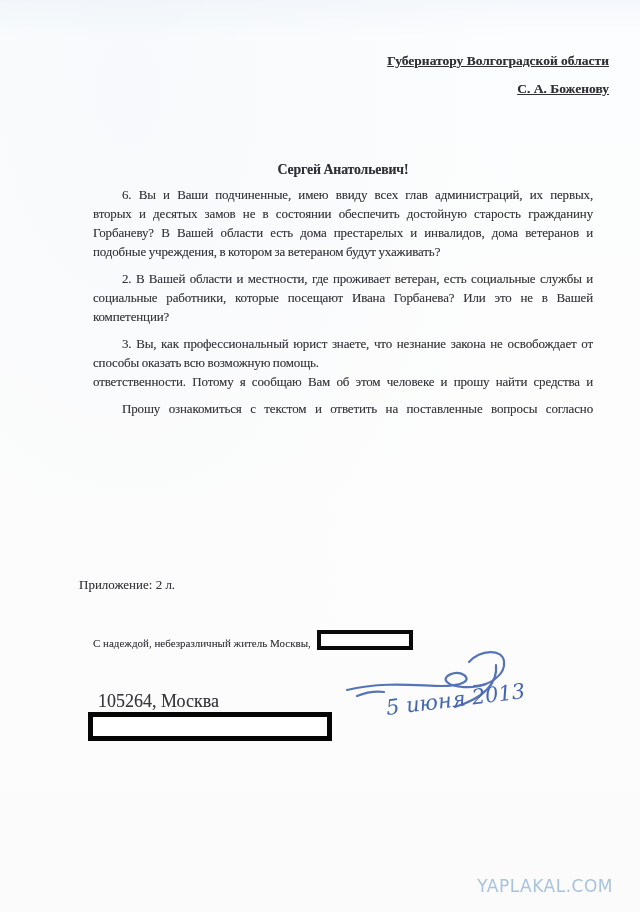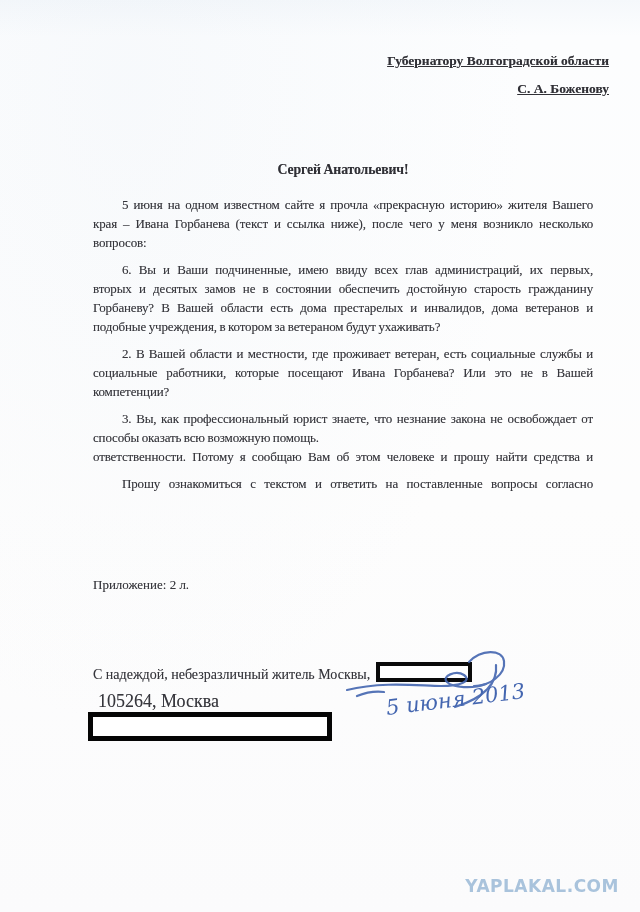--- a/index.html
+++ b/index.html
@@ -39,35 +39,35 @@
     font-size: 13px;
     line-height: 19px;
     letter-spacing: -0.15px;
     word-spacing: -0.5px;
     text-shadow: 0 0 0.6px rgba(54,54,60,0.4);
   }
   .salutation {
     text-align: center;
     font-weight: bold;
     font-size: 13.8px;
-    margin: 0 0 16px 0;
+    margin: 0 0 6px 0;
     color: #2f2f35;
   }
   .para { margin: 0 0 8px 0; }
   .ln { text-align: justify; text-align-last: justify; }
   .ln.end { text-align-last: left; }
   .ln.first { text-indent: 29px; }
   
   .attachment {
-    position: absolute; left: 93px; top: 577px;
+    position: absolute; left: 79px; top: 577px;
     font-size: 13px; text-shadow: 0 0 0.6px rgba(54,54,60,0.4);
   }
   .closing {
-    position: absolute; left: 93px; top: 662px;
-    font-size: 14px; white-space: nowrap; text-shadow: 0 0 0.6px rgba(54,54,60,0.4);
+    position: absolute; left: 93px; top: 630px;
+    font-size: 11px; white-space: nowrap; text-shadow: 0 0 0.6px rgba(54,54,60,0.4);
   }
   .redaction-inline {
     display: inline-block;
     width: 88px; height: 12px;
     border: 4px solid #0a0a0a;
     background: #ffffff;
     vertical-align: -3px;
     margin-left: 6px;
   }
   .address {
@@ -78,47 +78,42 @@
     position: absolute; left: 88px; top: 712px;
     width: 234px; height: 19px;
     border: 5px solid #050505;
     background: #ffffff;
   }
   .signature {
     position: absolute; left: 343px; top: 646px;
     width: 195px; height: 80px;
   }
   .watermark {
-    position: absolute; right: 21px; bottom: 16px;
+    position: absolute; right: 27px; bottom: 16px;
     font-family: "DejaVu Sans", "Liberation Sans", sans-serif;
-    font-weight: bold;
+    font-weight: normal;
     font-size: 17px;
     letter-spacing: 0.5px;
     color: #a9c3dc;
     margin-left: 18px;
   }
 </style>
 </head>
 <body>
 
 <div class="scan-tint"></div>
 
 <div class="recipient">
   <div>Губернатору Волгоградской области</div>
   <div>С. А. Боженову</div>
 </div>
 
 <div class="column">
   <div class="salutation">Сергей Анатольевич!</div>
 
-  <div class="para">
-    <div class="ln first">5 июня на одном известном сайте я прочла «прекрасную историю» жителя Вашего</div>
-    <div class="ln">края – Ивана Горбанева (текст и ссылка ниже), после чего у меня возникло несколько</div>
-    <div class="ln end">вопросов:</div>
-  </div>
 
   <div class="para">
     <div class="ln first">6. Вы и Ваши подчиненные, имею ввиду всех глав администраций, их первых,</div>
     <div class="ln">вторых и десятых замов не в состоянии обеспечить достойную старость гражданину</div>
     <div class="ln">Горбаневу? В Вашей области есть дома престарелых и инвалидов, дома ветеранов и</div>
     <div class="ln end">подобные учреждения, в котором за ветераном будут ухаживать?</div>
   </div>
 
   <div class="para">
     <div class="ln first">2. В Вашей области и местности, где проживает ветеран, есть социальные службы и</div>

